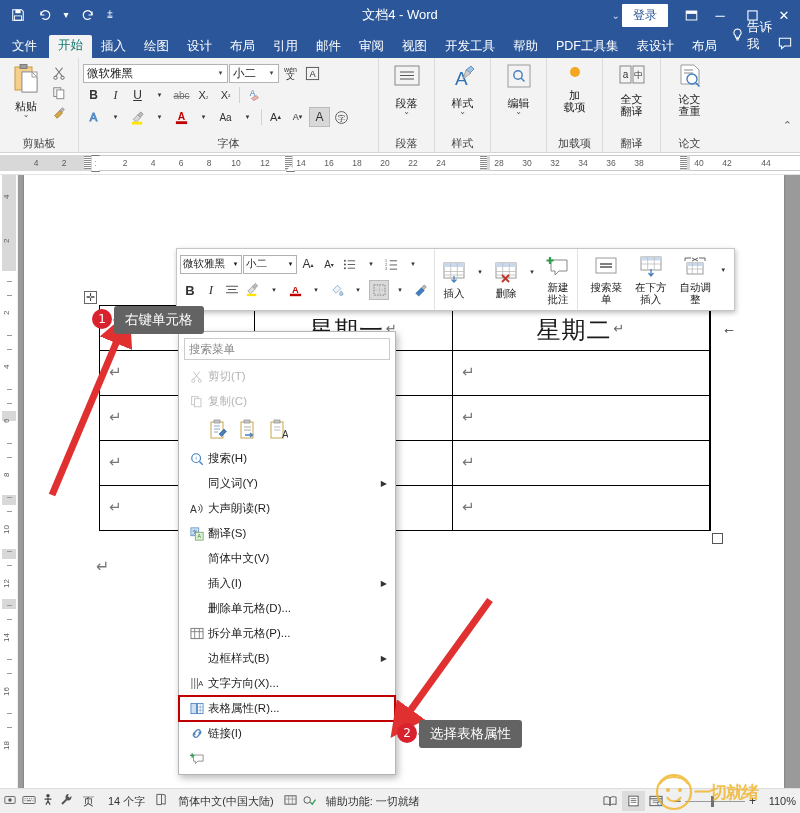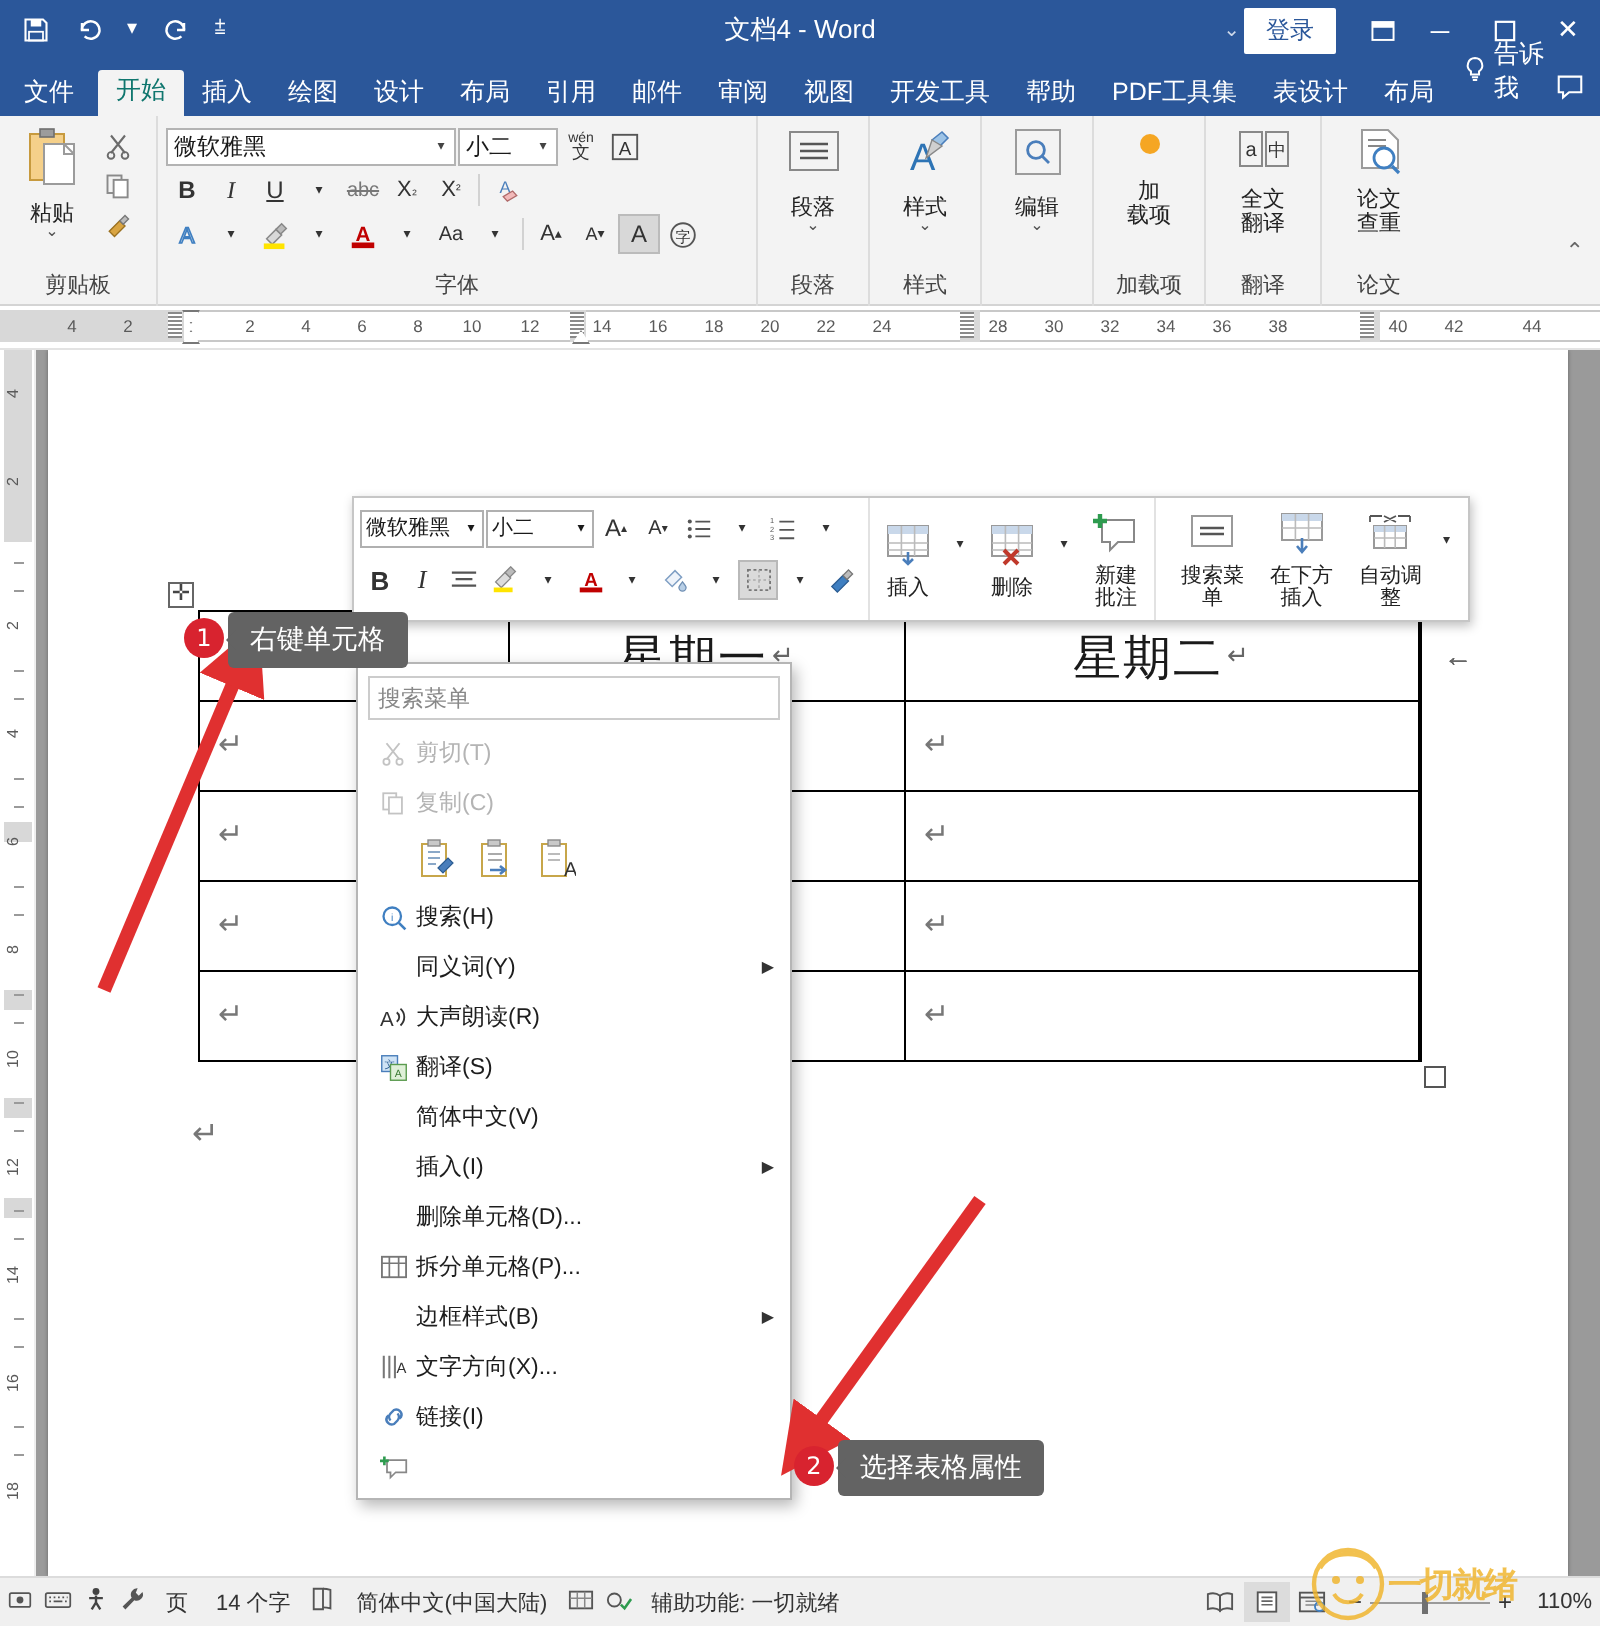--- a/index.html
+++ b/index.html
@@ -1010,20 +1010,30 @@
     <div class="ctx-item">
       <span class="ctx-ic">
         <svg width="14" height="13" viewBox="0 0 15 14">
             <path d="M2 1v12M5 1v12M8 1v12" stroke="#777" stroke-width="1.1"></path>
             <text x="11.5" y="10" font-size="8" text-anchor="middle" fill="#333" font-family="Liberation Sans">A</text>
           </svg>
       </span>
       <span class="ctx-lbl">文字方向(X)...</span>
     </div>
 
+    <div class="ctx-item hl">
+      <span class="ctx-ic">
+        <svg width="14" height="13" viewBox="0 0 15 14">
+            <rect x="1" y="1.5" width="6" height="11" fill="#cfe0f2" stroke="#4a7ebb" stroke-width=".9"></rect>
+            <rect x="8" y="1.5" width="6" height="11" fill="none" stroke="#4a7ebb" stroke-width=".9"></rect>
+            <path d="M8 5.5h6M8 9h6M11 1.5v11" stroke="#7aa4d0" stroke-width=".7"></path>
+          </svg>
+      </span>
+      <span class="ctx-lbl">表格属性(R)...</span>
+    </div>
 
     <div class="ctx-item">
       <span class="ctx-ic">
         <svg width="14" height="13" viewBox="0 0 16 14">
             <path d="M6 9a3 3 0 0 1 0-4l2-2a3 3 0 0 1 4 4l-1 1" fill="none" stroke="#4a7ebb" stroke-width="1.4"></path>
             <path d="M10 5a3 3 0 0 1 0 4l-2 2a3 3 0 0 1-4-4l1-1" fill="none" stroke="#4a7ebb" stroke-width="1.4"></path>
           </svg>
       </span>
       <span class="ctx-lbl">链接(I)</span>
     </div>

